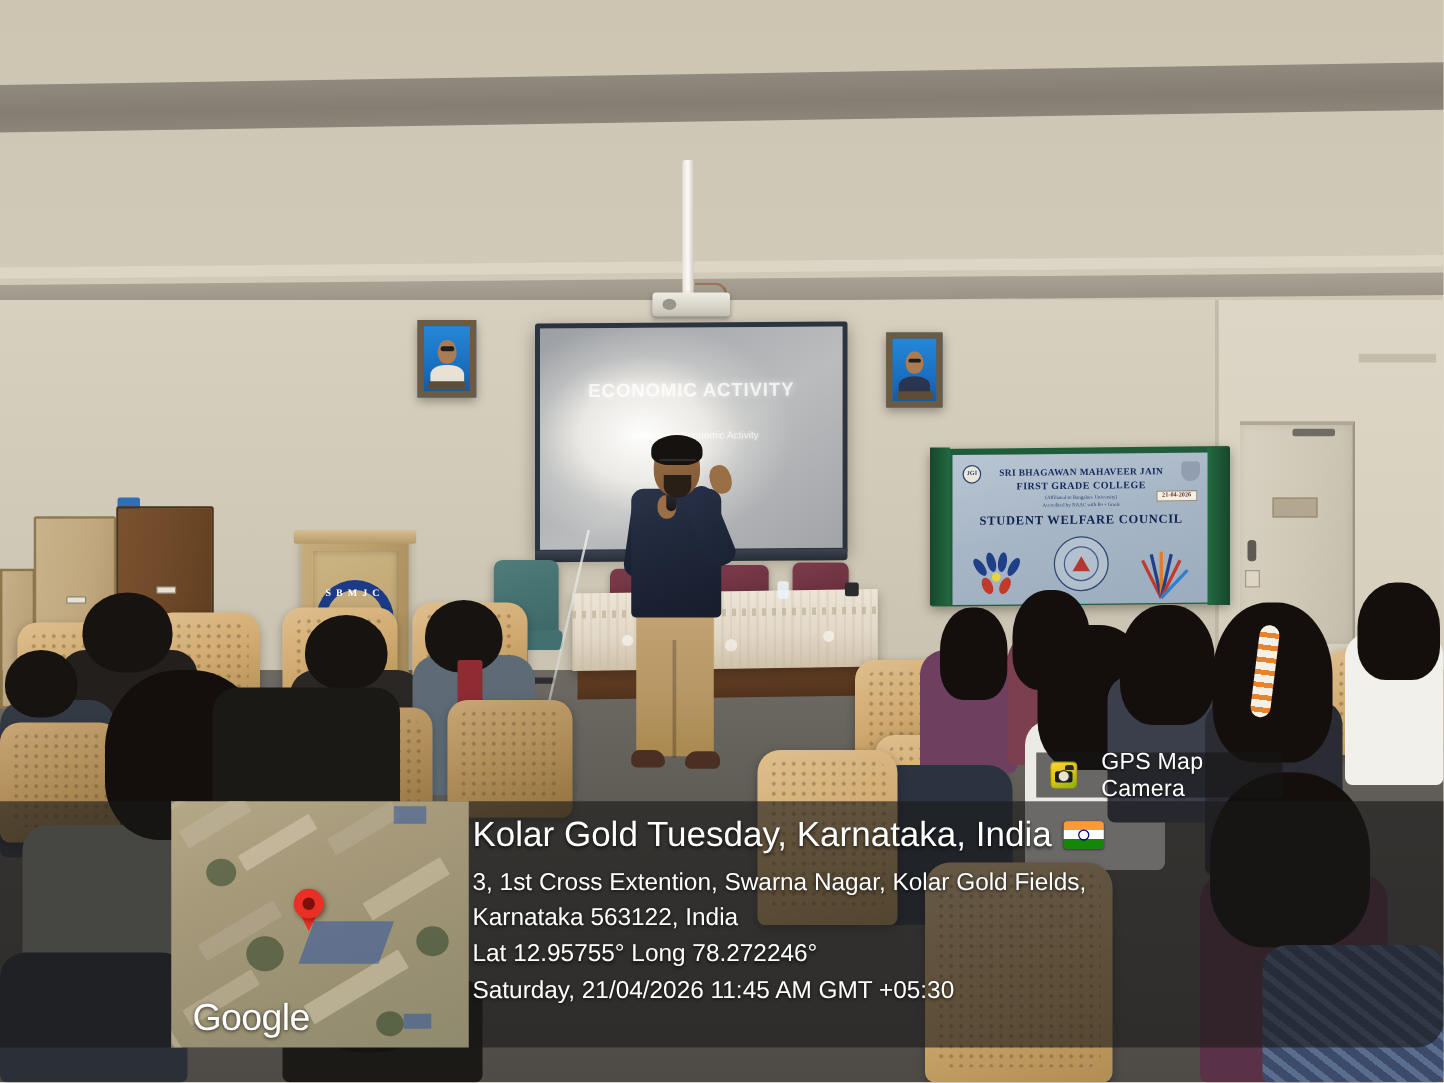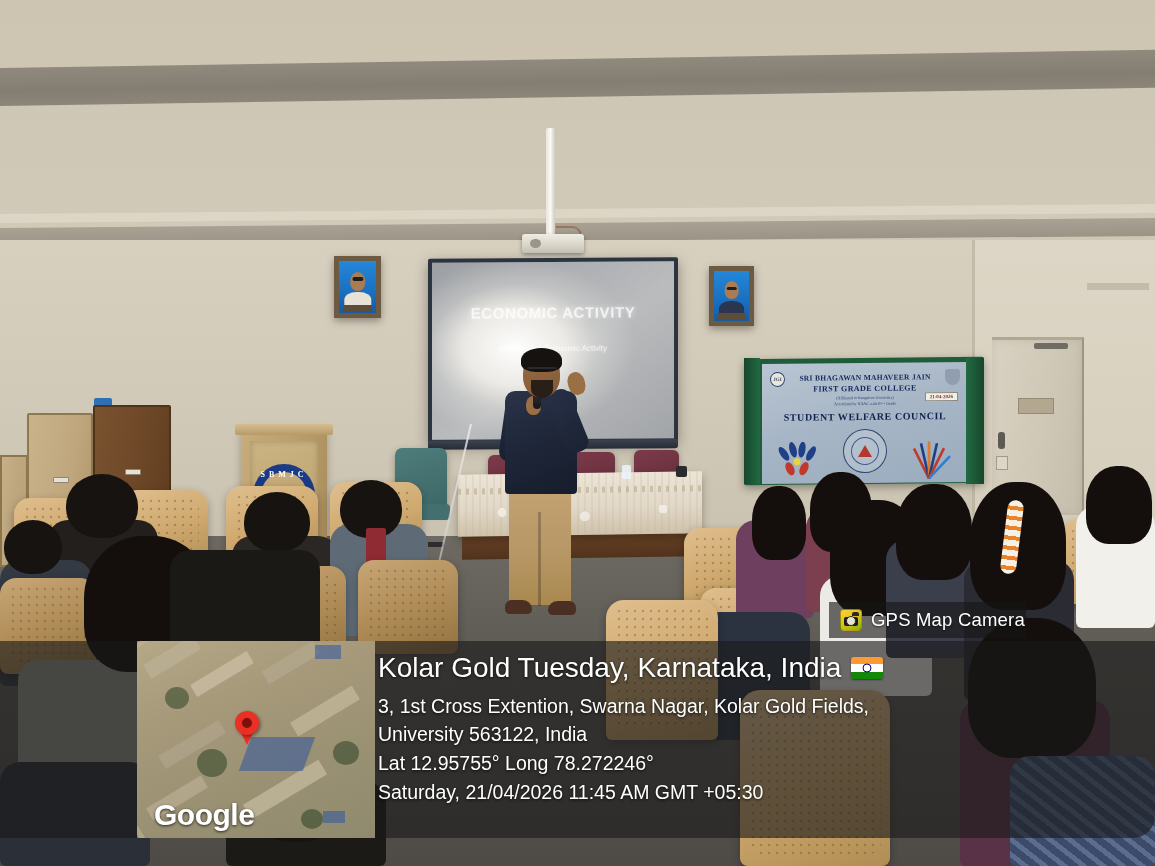--- a/index.html
+++ b/index.html
@@ -347,21 +347,21 @@
           background-size:8px 8px; opacity:.75; }
   .person{ position:absolute; }
   .head{ position:absolute; border-radius:50% 50% 46% 46%; background:#171310; }
   .hairlong{ position:absolute; border-radius:46% 46% 34% 34%; background:#140f0c; }
   .body{ position:absolute; border-radius:20px 20px 6px 6px; }
 
   
   #gps-badge{
     position:absolute; left:829px; top:602px; width:197px; height:36px;
     background:rgba(22,22,22,.62);
-    display:flex; align-items:center; gap:9px; padding-left:11px;
+    display:flex; align-items:center; gap:19px; padding-left:11px;
   }
   #gps-logo{ width:22px; height:22px; border-radius:4px;
              background:linear-gradient(150deg,#f4d53a 0%,#e6c21e 45%,#7fb800 100%);
              position:relative; flex:0 0 auto; border:1px solid rgba(0,0,0,.25); }
   #gps-logo:before{ content:""; position:absolute; left:3px; top:7px; right:3px; bottom:4px;
              background:#1b1b1b; border-radius:2px; }
   #gps-logo:after{ content:""; position:absolute; left:50%; top:50%;
              transform:translate(-50%,-40%); width:8px; height:8px; border-radius:50%;
              background:#e9e4d2; border:1.5px solid #2b2b2b; }
   #gps-logo-lens{ position:absolute; left:11px; top:2px; width:7px; height:4px;
@@ -392,21 +392,20 @@
 
   #map-thumb{
     position:absolute; left:137px; top:641px; width:238px; height:197px;
     overflow:hidden;
     background:
       linear-gradient(58deg, rgba(60,72,50,.35) 0 2px, transparent 2px 26px),
       linear-gradient(148deg, rgba(60,72,50,.30) 0 2px, transparent 2px 22px),
       linear-gradient(58deg, rgba(200,186,158,.5) 0 7px, transparent 7px 26px),
       linear-gradient(148deg, rgba(196,182,154,.45) 0 6px, transparent 6px 22px),
       linear-gradient(160deg,#b5a887 0%,#a79a7b 30%,#9c9274 60%,#8f8a6e 100%);
-    font-weight: bold;
   }
   .map-block{ position:absolute; border-radius:1px; }
   .map-green{ position:absolute; border-radius:50%; background:rgba(44,66,36,.55); }
   .map-blue{ position:absolute; background:rgba(48,86,160,.55); }
   #map-pin{
     position:absolute; left:98px; top:70px; width:24px; height:24px;
     background:#ea2f24; border-radius:50% 50% 50% 50%;
     transform:rotate(-45deg); box-shadow:0 2px 4px rgba(0,0,0,.45);
   }
   #map-pin:after{ content:""; position:absolute; left:50%; top:50%;
@@ -663,21 +662,21 @@
     <span id="gps-badge-label">GPS Map Camera</span>
   </div>
 
   <div id="info-bar">
     <div id="info-text">
       <div id="info-title">
         <span>Kolar Gold Tuesday, Karnataka, India</span>
         <span id="flag-icon"></span>
       </div>
       <div class="info-line">3, 1st Cross Extention, Swarna Nagar, Kolar Gold Fields,</div>
-      <div class="info-line">University 563122, India</div>
+      <div class="info-line">Karnataka 563122, India</div>
       <div class="info-line">Lat 12.95755° Long 78.272246°</div>
       <div class="info-line">Saturday, 21/04/2026 11:45 AM GMT +05:30</div>
     </div>
   </div>
 
   <div id="map-thumb">
     <div class="map-block" style="left:6px; top:8px; width:58px; height:16px; background:rgba(188,176,150,.75); transform:rotate(-31deg);"></div>
     <div class="map-block" style="left:52px; top:26px; width:66px; height:14px; background:rgba(205,193,166,.7); transform:rotate(-31deg);"></div>
     <div class="map-block" style="left:124px; top:14px; width:60px; height:15px; background:rgba(180,168,142,.7); transform:rotate(-31deg);"></div>
     <div class="map-block" style="left:152px; top:62px; width:72px; height:16px; background:rgba(198,186,158,.7); transform:rotate(-31deg);"></div>

